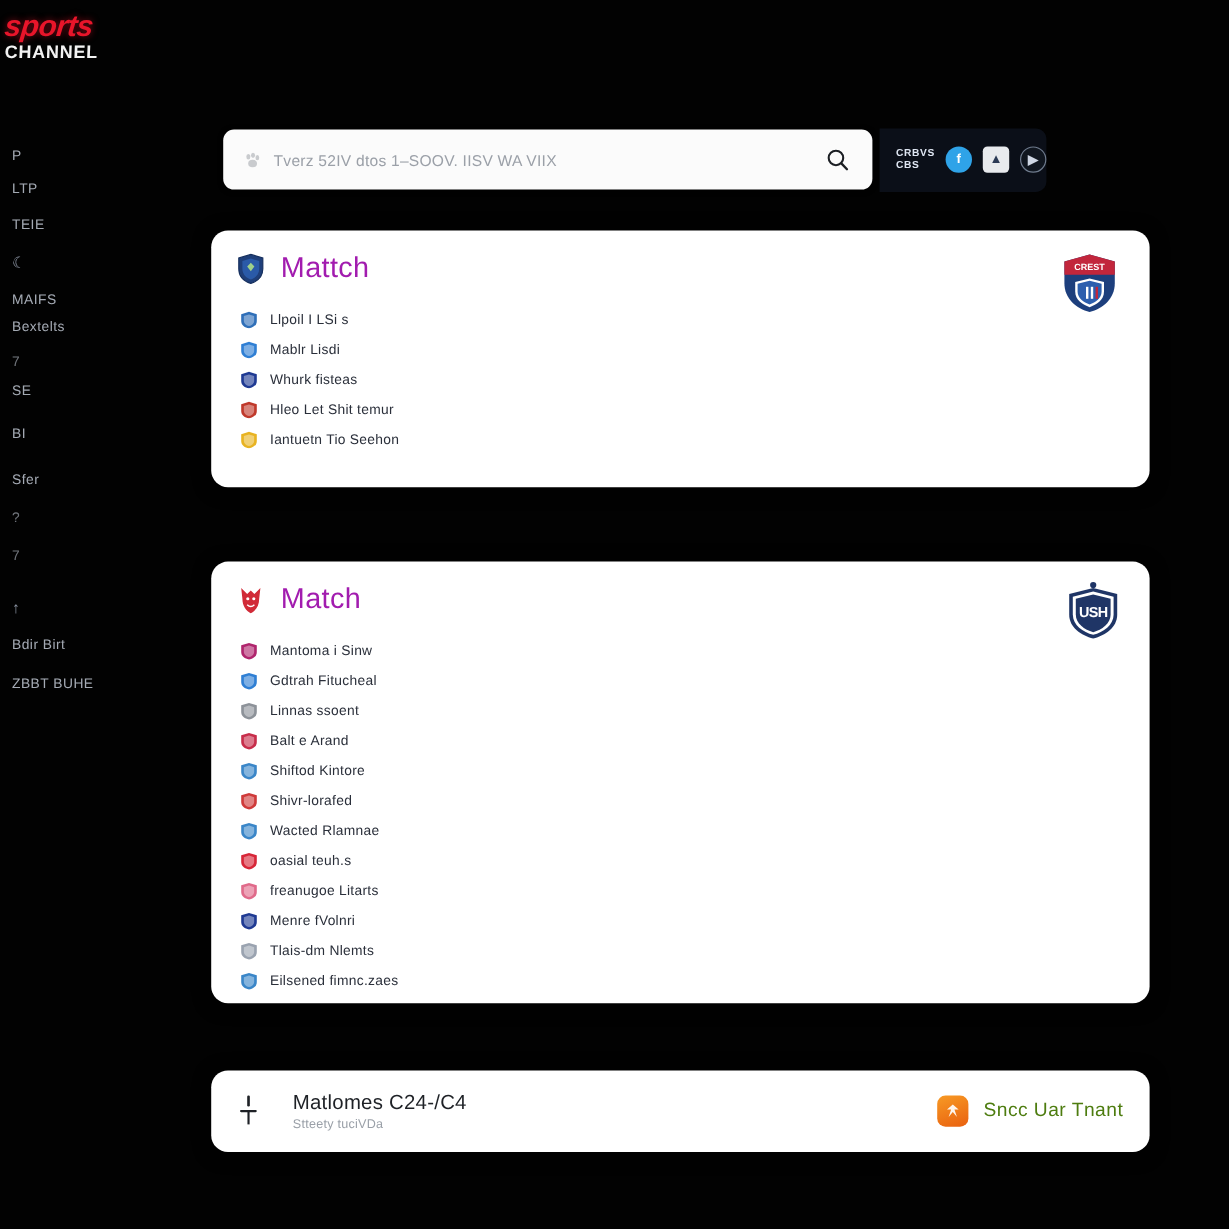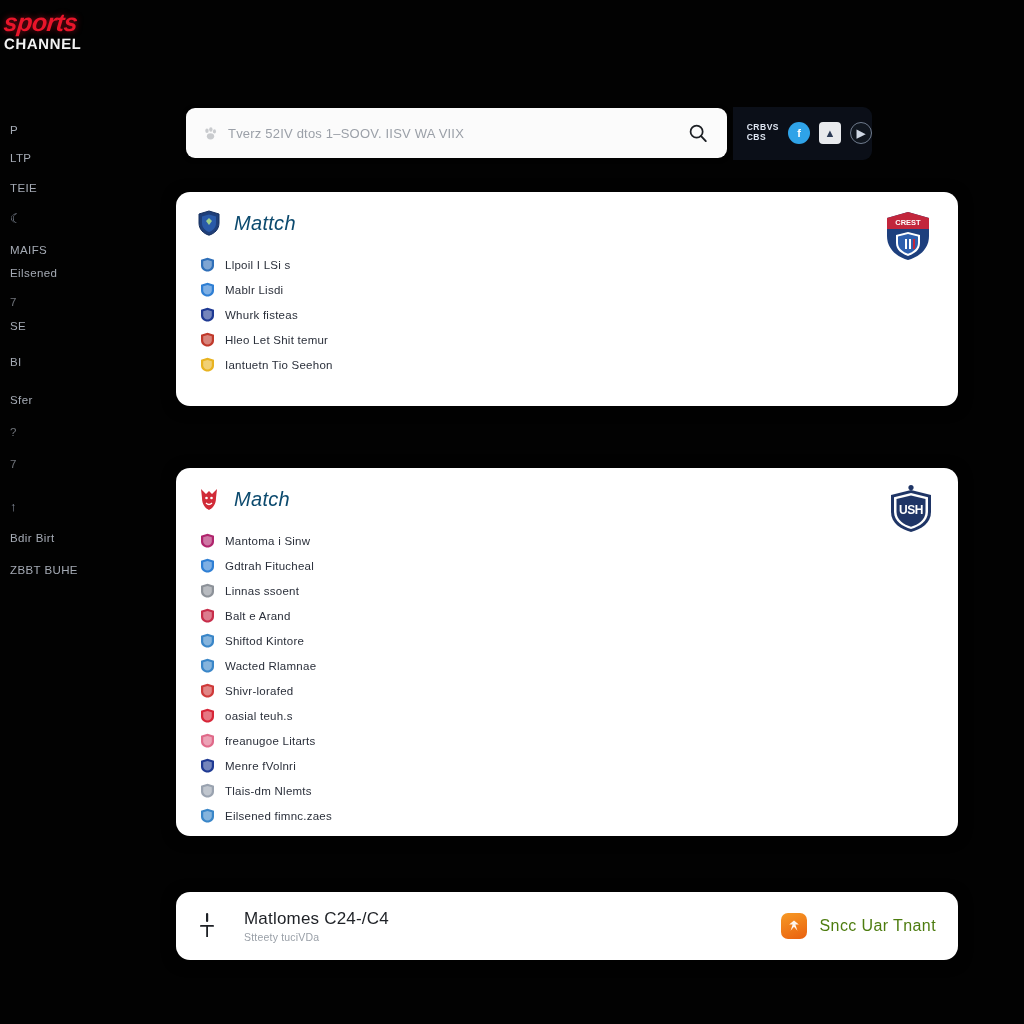--- a/index.html
+++ b/index.html
@@ -165,25 +165,24 @@
     display: flex;
     align-items: center;
     gap: 14px;
     padding: 18px 0 0 22px;
   }
   .crest {
     width: 22px; height: 26px;
     flex: none;
   }
   .card-title {
-    font-size: 20px;
+    font-size: 24px;
     font-weight: 400;
-    color: #0c4a6e;
+    color: #a21caf;
     letter-spacing: 0.3px;
-    font-style: italic;
   }
   .card-logo {
     position: absolute;
     right: 24px;
   }
   #card-1 .card-logo { top: 18px; width: 52px; height: 52px; }
   #card-2 .card-logo { top: 16px; width: 46px; height: 50px; }
 
   .list {
     padding: 16px 0 0 24px;
@@ -245,21 +244,21 @@
     <div class="brand-top">sports</div>
     <div class="brand-bottom">CHANNEL</div>
   </div>
 
   <nav class="sidebar" id="sidebar">
       <div class="side-item" style="position: absolute; left: 10px; top: 12px;">P</div>
       <div class="side-item" style="position: absolute; left: 10px; top: 40px;">LTP</div>
       <div class="side-item" style="position: absolute; left: 10px; top: 70px;">TEIE</div>
       <div class="side-item icon-only" style="position: absolute; left: 10px; top: 100px;">☾</div>
       <div class="side-item" style="position: absolute; left: 10px; top: 132px;">MAIFS</div>
-      <div class="side-item" style="position: absolute; left: 10px; top: 155px;">Eilsened</div>
+      <div class="side-item" style="position: absolute; left: 10px; top: 155px;">Bextelts</div>
       <div class="side-item dim" style="position: absolute; left: 10px; top: 184px;">7</div>
       <div class="side-item" style="position: absolute; left: 10px; top: 208px;">SE</div>
       <div class="side-item" style="position: absolute; left: 10px; top: 244px;">BI</div>
       <div class="side-item" style="position: absolute; left: 10px; top: 282px;">Sfer</div>
       <div class="side-item dim" style="position: absolute; left: 10px; top: 314px;">?</div>
       <div class="side-item dim" style="position: absolute; left: 10px; top: 346px;">7</div>
       <div class="side-item icon-only" style="position: absolute; left: 10px; top: 388px;">↑</div>
       <div class="side-item" style="position: absolute; left: 10px; top: 420px;">Bdir Birt</div>
       <div class="side-item" style="position: absolute; left: 10px; top: 452px;">ZBBT BUHE</div>
     </nav>
@@ -431,34 +430,34 @@
             <svg viewBox="0 0 15 15" width="15" height="15">
               <path d="M7.5 0.8 L14 2.8 V8.4 C14 12 11 14 7.5 14.6 C4 14 1 12 1 8.4 V2.8 Z" fill="#3a86c8"></path>
               <path d="M7.5 3 L11.8 4.3 V8.4 C11.8 10.7 9.8 12.1 7.5 12.6 C5.2 12.1 3.2 10.7 3.2 8.4 V4.3 Z" fill="#ffffff" opacity="0.38"></path>
             </svg>
           </span>
           <span class="li-text">Shiftod Kintore</span>
         </div>
         <div class="list-item">
           <span class="li-ic">
             <svg viewBox="0 0 15 15" width="15" height="15">
+              <path d="M7.5 0.8 L14 2.8 V8.4 C14 12 11 14 7.5 14.6 C4 14 1 12 1 8.4 V2.8 Z" fill="#cf3a3a"></path>
+              <path d="M7.5 3 L11.8 4.3 V8.4 C11.8 10.7 9.8 12.1 7.5 12.6 C5.2 12.1 3.2 10.7 3.2 8.4 V4.3 Z" fill="#ffffff" opacity="0.38"></path>
+            </svg>
+          </span>
+          <span class="li-text">Shivr-lorafed</span>
+        </div>
+        <div class="list-item">
+          <span class="li-ic">
+            <svg viewBox="0 0 15 15" width="15" height="15">
               <path d="M7.5 0.8 L14 2.8 V8.4 C14 12 11 14 7.5 14.6 C4 14 1 12 1 8.4 V2.8 Z" fill="#3a86c8"></path>
               <path d="M7.5 3 L11.8 4.3 V8.4 C11.8 10.7 9.8 12.1 7.5 12.6 C5.2 12.1 3.2 10.7 3.2 8.4 V4.3 Z" fill="#ffffff" opacity="0.38"></path>
             </svg>
           </span>
           <span class="li-text">Wacted Rlamnae</span>
-        </div>
-        <div class="list-item">
-          <span class="li-ic">
-            <svg viewBox="0 0 15 15" width="15" height="15">
-              <path d="M7.5 0.8 L14 2.8 V8.4 C14 12 11 14 7.5 14.6 C4 14 1 12 1 8.4 V2.8 Z" fill="#cf3a3a"></path>
-              <path d="M7.5 3 L11.8 4.3 V8.4 C11.8 10.7 9.8 12.1 7.5 12.6 C5.2 12.1 3.2 10.7 3.2 8.4 V4.3 Z" fill="#ffffff" opacity="0.38"></path>
-            </svg>
-          </span>
-          <span class="li-text">Shivr-lorafed</span>
         </div>
         <div class="list-item">
           <span class="li-ic">
             <svg viewBox="0 0 15 15" width="15" height="15">
               <path d="M7.5 0.8 L14 2.8 V8.4 C14 12 11 14 7.5 14.6 C4 14 1 12 1 8.4 V2.8 Z" fill="#d72638"></path>
               <path d="M7.5 3 L11.8 4.3 V8.4 C11.8 10.7 9.8 12.1 7.5 12.6 C5.2 12.1 3.2 10.7 3.2 8.4 V4.3 Z" fill="#ffffff" opacity="0.38"></path>
             </svg>
           </span>
           <span class="li-text">oasial teuh.s</span>
         </div>

